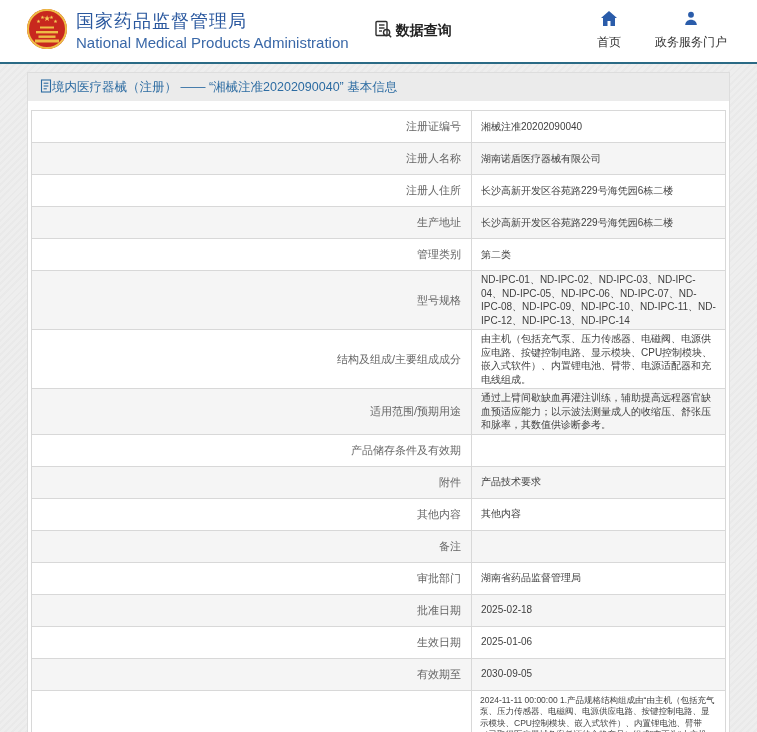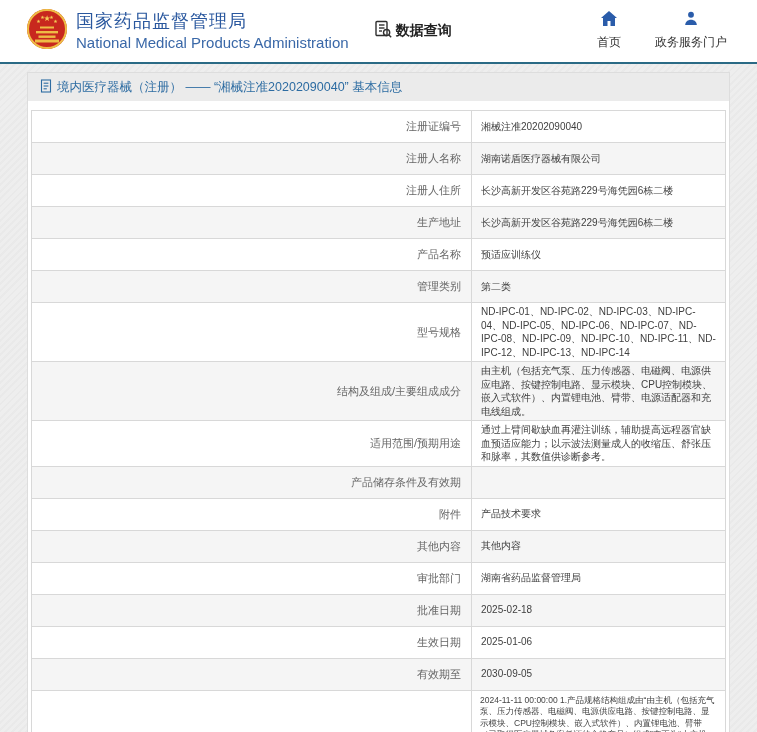--- a/index.html
+++ b/index.html
@@ -24,21 +24,21 @@
   .spacer { flex:1; }
   .top-nav { display:flex; gap:34px; }
   .nav-item { display:flex; flex-direction:column; align-items:center; cursor:pointer; }
   .nav-item .lab { font-size:12px; color:#333; margin-top:4px; white-space:nowrap; }
 
   
   .page { padding-top:8px; }
   .panel { margin:0 27px; background:#fff; border:1px solid #ddd; min-height:652px; }
   .breadcrumb {
     height:28px; background:#ebebeb; display:flex; align-items:center;
-    padding:0 12px; font-size:12.5px; color:#2d6ca2; gap:5px;
+    padding:0 12px; font-size:12.5px; color:#2d6ca2; 
   }
   .tbl-wrap { padding:9px 3px 6px; }
   table { width:100%; border-collapse:collapse; table-layout:fixed; }
   th.lblcell { width:440px; }
   tr { height:32px; }
   tr:nth-child(even) { background:#f5f5f5; }
   th, td { border:1px solid #d8d8d8; vertical-align:middle; }
   th.lblcell {
     text-align:right; font-weight:normal; font-size:11px; color:#666;
     padding:2px 10px;
@@ -147,26 +147,20 @@
     <td class="valcell">长沙高新开发区谷苑路229号海凭园6栋二楼</td>
   </tr>
 
   <tr>
     <th class="lblcell">
       <span class="lbl-txt">生产地址</span>
     </th>
     <td class="valcell">长沙高新开发区谷苑路229号海凭园6栋二楼</td>
   </tr>
 
-  <tr>
-    <th class="lblcell">
-      <span class="lbl-txt">产品名称</span>
-    </th>
-    <td class="valcell">预适应训练仪</td>
-  </tr>
 
   <tr>
     <th class="lblcell">
       <span class="lbl-txt">管理类别</span>
     </th>
     <td class="valcell">第二类</td>
   </tr>
 
   <tr>
     <th class="lblcell">
@@ -203,20 +197,26 @@
     <td class="valcell">产品技术要求</td>
   </tr>
 
   <tr>
     <th class="lblcell">
       <span class="lbl-txt">其他内容</span>
     </th>
     <td class="valcell">其他内容</td>
   </tr>
 
+  <tr>
+    <th class="lblcell">
+      <span class="lbl-txt">备注</span>
+    </th>
+    <td class="valcell"></td>
+  </tr>
 
   <tr>
     <th class="lblcell">
       <span class="lbl-txt">审批部门</span>
     </th>
     <td class="valcell">湖南省药品监督管理局</td>
   </tr>
 
   <tr>
     <th class="lblcell">

